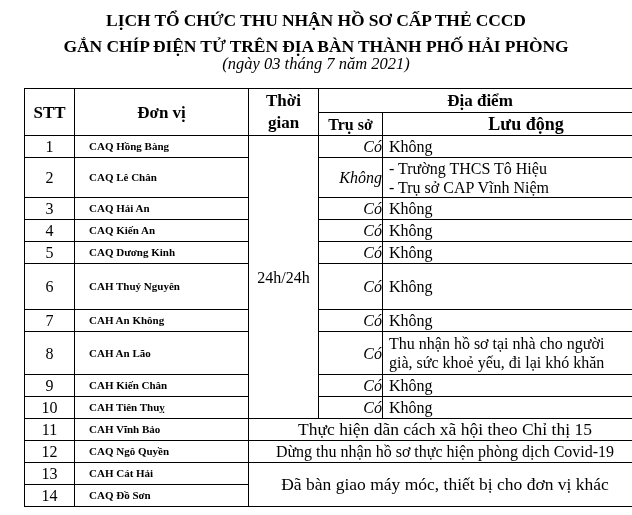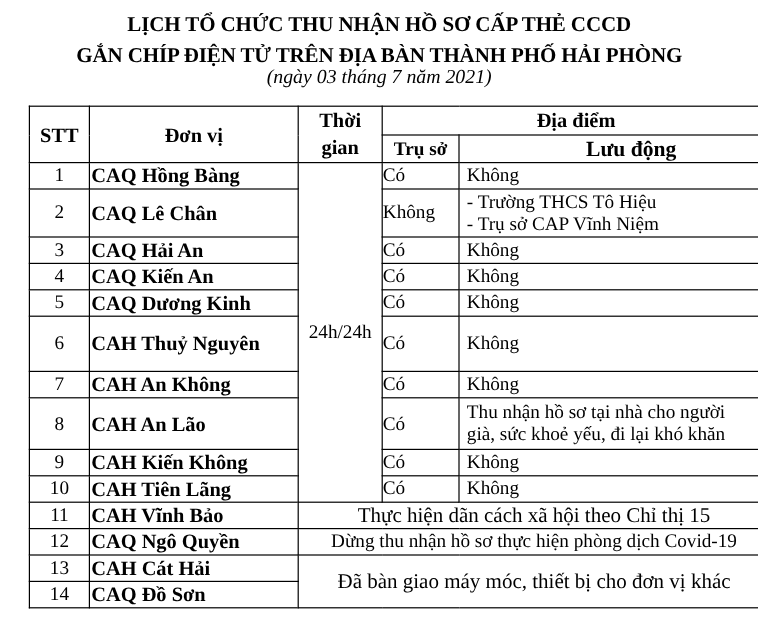--- a/index.html
+++ b/index.html
@@ -5,23 +5,23 @@
   html, body { margin:0; padding:0; background:#ffffff; }
   body { width:632px; height:515px; overflow:hidden; position:relative; font-family:"Liberation Serif","DejaVu Serif",serif; color:#000; }
   .title { position:absolute; left:0; width:632px; text-align:center; font-weight:bold; font-size:17.5px; line-height:22px; letter-spacing:-0.1px; }
   .t1 { top:9px; }
   .t2 { top:35px; }
   .sub { position:absolute; left:0; width:632px; top:54px; text-align:center; font-style:italic; font-size:16.5px; line-height:20px; }
   table { position:absolute; left:24px; top:88px; border-collapse:collapse; table-layout:fixed; width:617px; }
   td, th { border:1px solid #000; padding:0; font-size:16px; line-height:19px; }
   th { font-weight:bold; text-align:center; vertical-align:middle; font-size:17px; }
   td.stt { text-align:center; }
-  td.unit { font-weight:bold; padding-left:1px; font-size:17px; white-space:nowrap; }
+  td.unit { font-weight:bold; padding-left:14px; font-size:11px; white-space:nowrap; }
   td.time { text-align:center; vertical-align:middle; }
-  td.hq { text-align:left; }
+  td.hq { text-align:right;font-style:italic; }
   td.mob { padding-left:6px; }
   td.span { text-align:center; }
   .big { font-size:17.5px; }
 </style>
 </head>
 <body>
 
 <div class="title t1">LỊCH TỔ CHỨC THU NHẬN HỒ SƠ CẤP THẺ CCCD</div>
 <div class="title t2">GẮN CHÍP  ĐIỆN TỬ TRÊN ĐỊA BÀN THÀNH PHỐ HẢI PHÒNG</div>
 <div class="sub">(ngày 03 tháng 7 năm 2021)</div>
@@ -96,27 +96,27 @@
     <td class="stt">8</td>
     <td class="unit">CAH An Lão</td>
     <td class="hq">Có</td>
     <td class="mob">
       <div>Thu nhận hồ sơ tại nhà cho người</div>
       <div>già, sức khoẻ yếu, đi lại khó khăn</div>
     </td>
   </tr>
   <tr style="height:22px">
     <td class="stt">9</td>
-    <td class="unit">CAH Kiến Không</td>
+    <td class="unit">CAH Kiến Chân</td>
     <td class="hq">Có</td>
     <td class="mob">Không</td>
   </tr>
   <tr style="height:22px">
     <td class="stt">10</td>
-    <td class="unit">CAH Tiên Lãng</td>
+    <td class="unit">CAH Tiên Thuỵ</td>
     <td class="hq">Có</td>
     <td class="mob">Không</td>
   </tr>
   <tr style="height:22px">
     <td class="stt">11</td>
     <td class="unit">CAH Vĩnh Bảo</td>
     <td class="span big" colspan="3">Thực hiện dãn cách xã hội theo Chỉ thị 15</td>
   </tr>
   <tr style="height:22px">
     <td class="stt">12</td>

